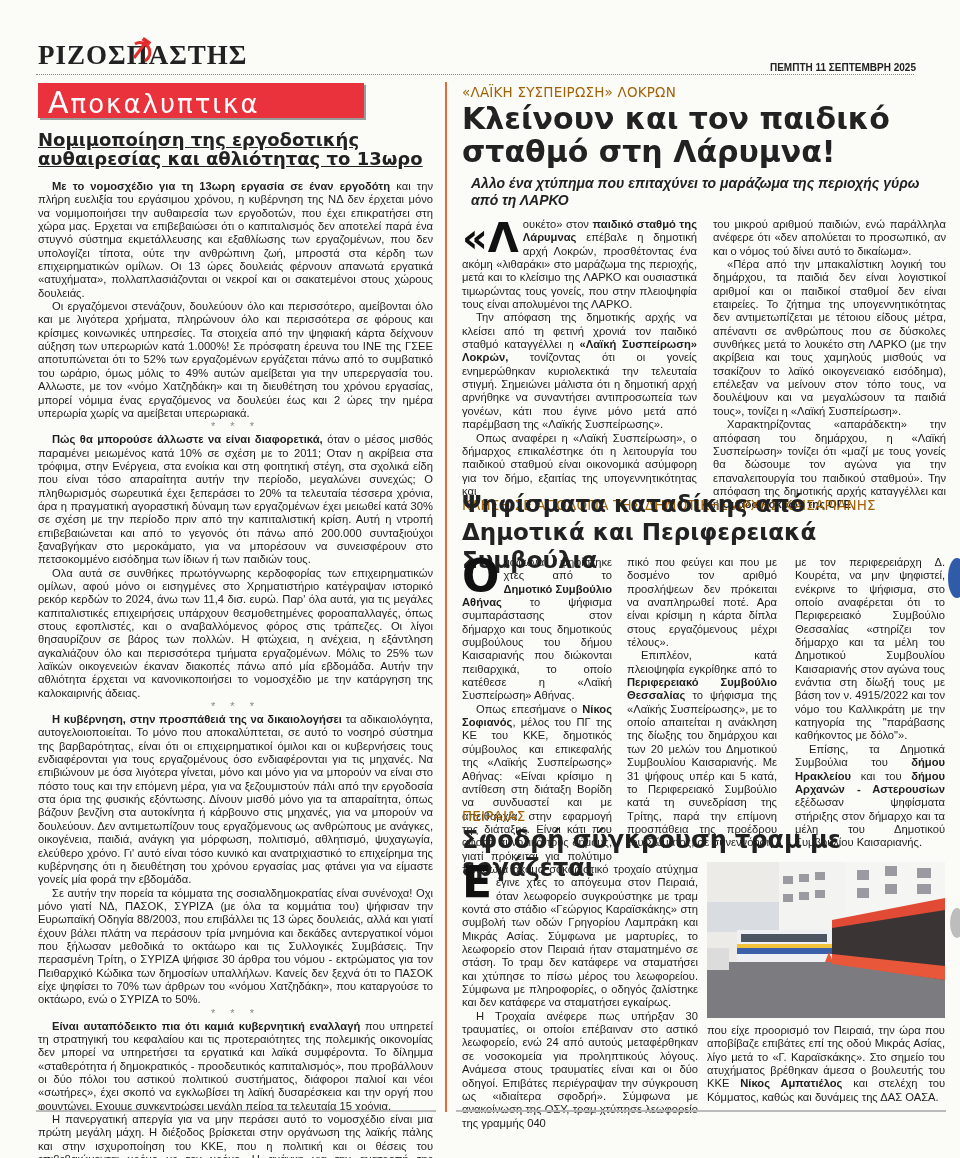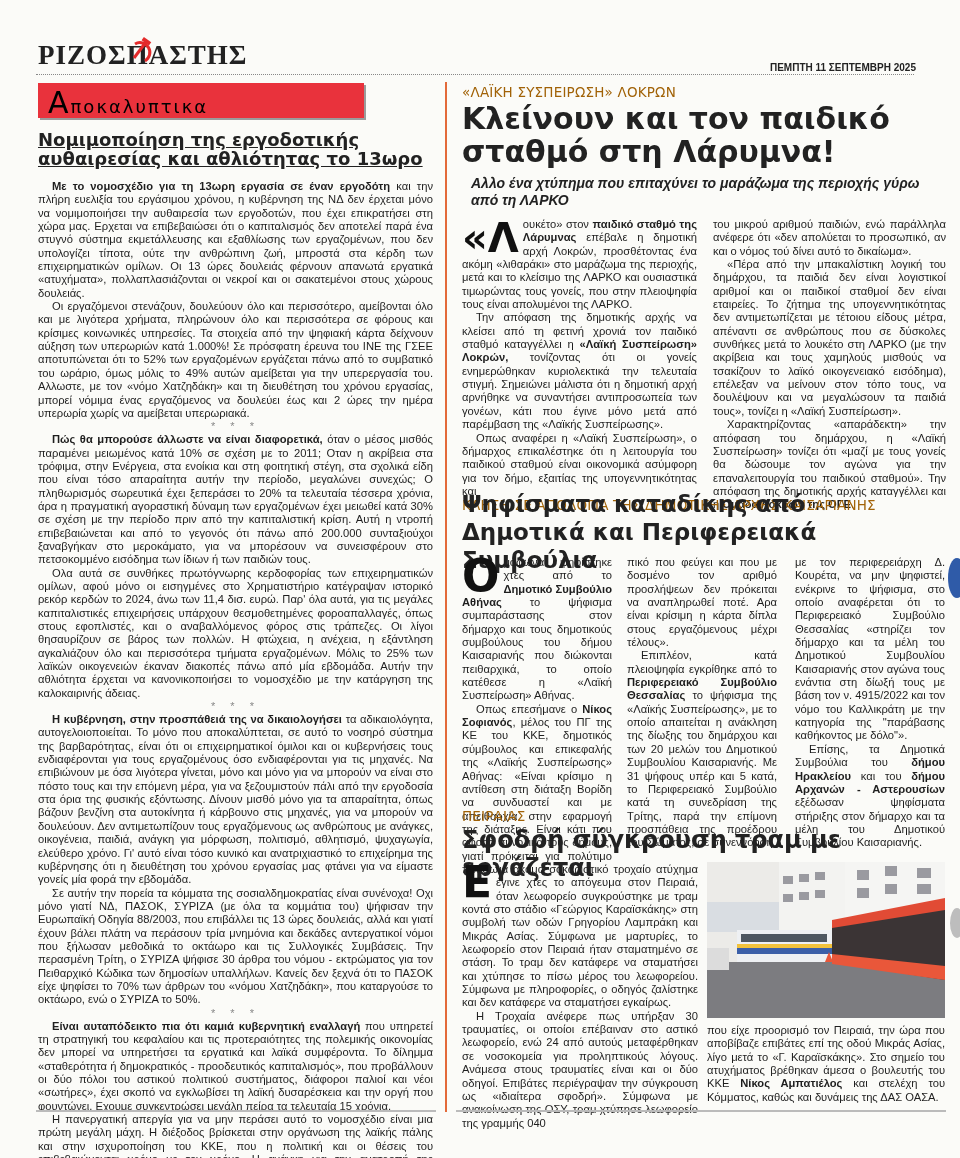--- a/index.html
+++ b/index.html
@@ -4,21 +4,21 @@
 <style>
   html, body { margin:0; padding:0; }
   body { width:960px; height:1158px; background:#fbfbf8; position:relative; overflow:hidden;
          font-family:"Liberation Sans", sans-serif; color:#1e1e1e; }
   .abs { position:absolute; }
   .masthead { left:38px; top:40px; font-family:Liberation Serif, serif; font-weight:bold; font-size:27px; letter-spacing:1px; color:#222; }
   .logo-mark { position:absolute; left:93px; top:-6px; width:22px; height:34px; }
   .rule-top { left:36px; top:74px; width:878px; border-top:1px dotted #888; }
   .date { right:44px; top:62px; font-size:10px; font-weight:bold; color:#222; }
   .section-banner { left:38px; top:83px; width:326px; height:35px; background:#e9323c; box-shadow:2px 2px 0 #9b9b9b; }
-  .section-banner span { position:absolute; left:10px; top:2px; color:#000000; font-family:"DejaVu Sans", sans-serif; font-size:18px; letter-spacing:2px; }
+  .section-banner span { position:absolute; left:10px; top:2px; color:#ffffff; font-family:"DejaVu Sans", sans-serif; font-size:26px; letter-spacing:2px; }
   .section-banner span::first-letter { font-size:30px; }
   .h-left { left:38px; top:130px; width:400px; font-family:"DejaVu Sans", sans-serif; font-weight:bold; font-size:18px; line-height:19px; color:#222;text-decoration:underline; }
   .col-text { font-size:11.2px; line-height:13.35px; text-align:justify; color:#1e1e1e; }
   .col-text p { margin:0; text-indent:14px; }
   .col-text p.noind { text-indent:0; }
   .stars { text-align:center; color:#888; font-size:11px; line-height:13px; letter-spacing:6px; }
   .left-body { left:38px; top:180px; width:395px; }
   .rule-left-bottom { left:36px; top:1110px; width:400px; border-top:2px solid #bbb; }
   .vline { left:445px; top:82px; width:2px; height:1030px; background:#e36a3a; }
   .kicker { font-family:"DejaVu Sans", sans-serif; font-size:13.5px; color:#a16207; letter-spacing:0.2px; }

